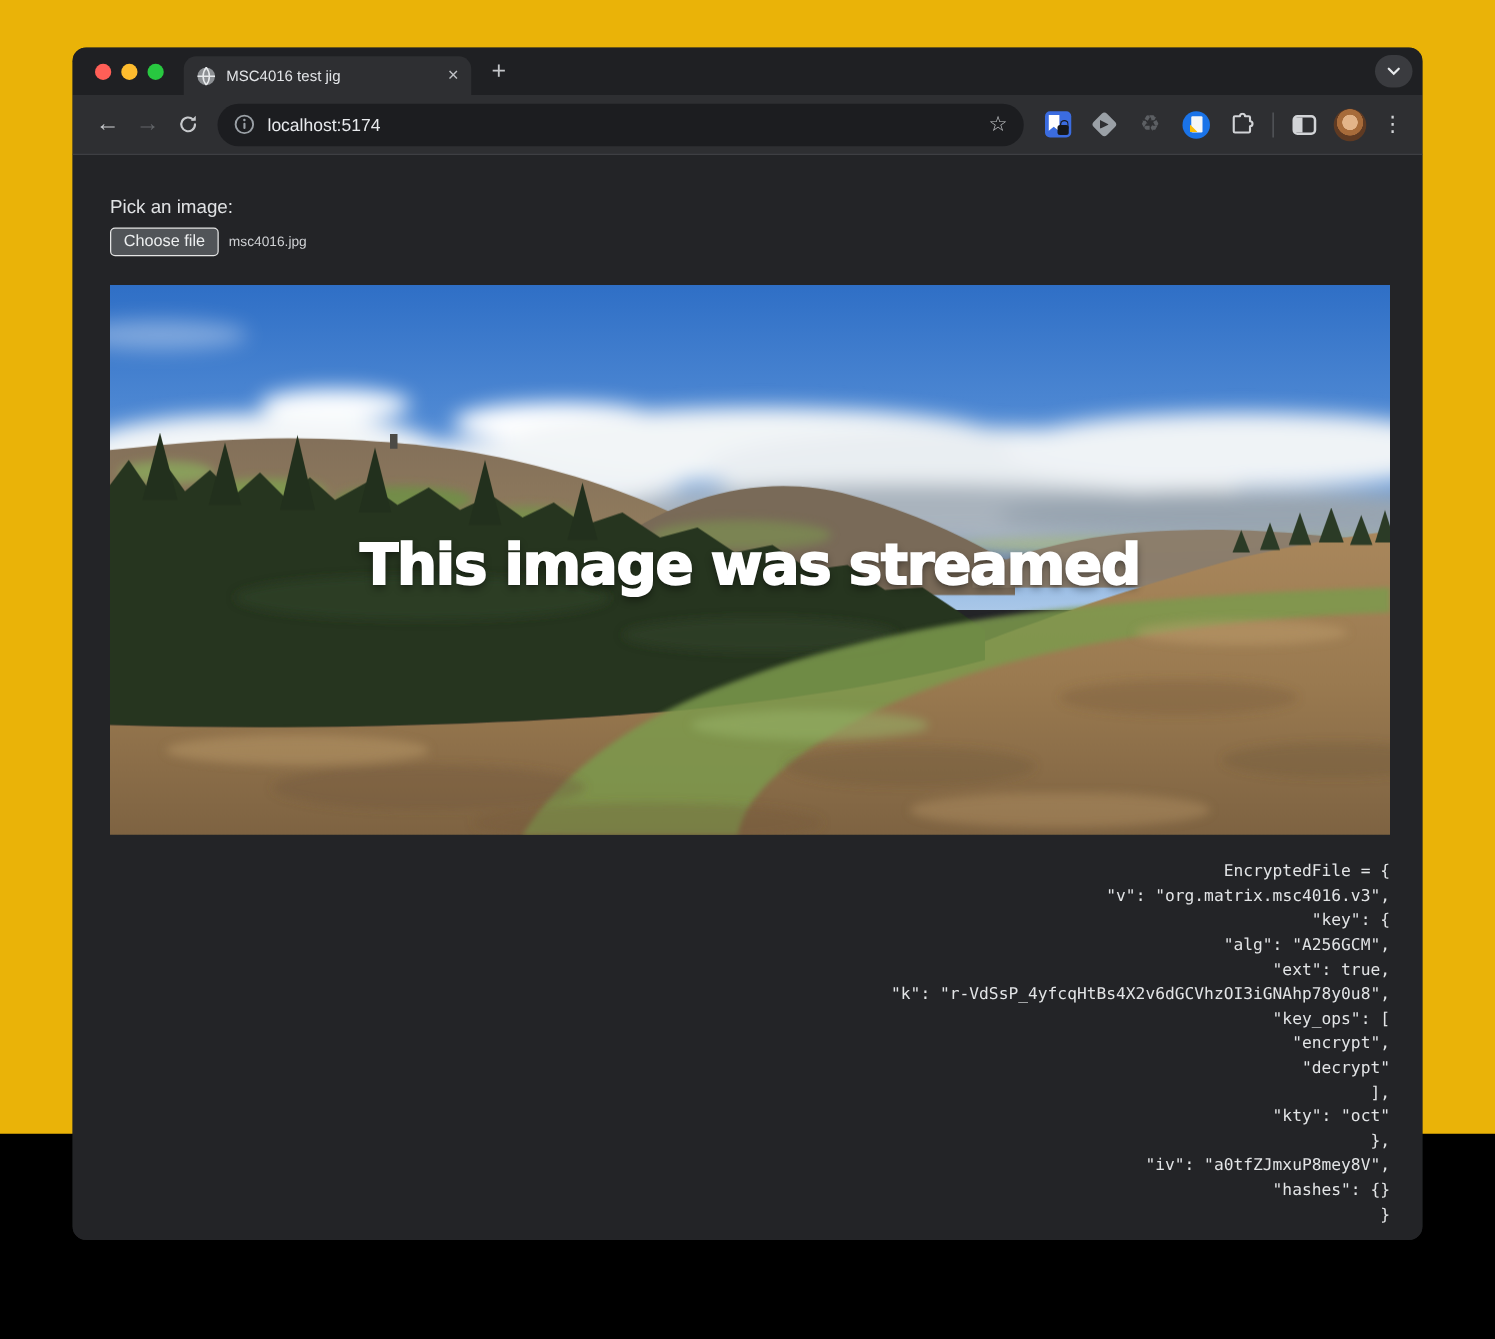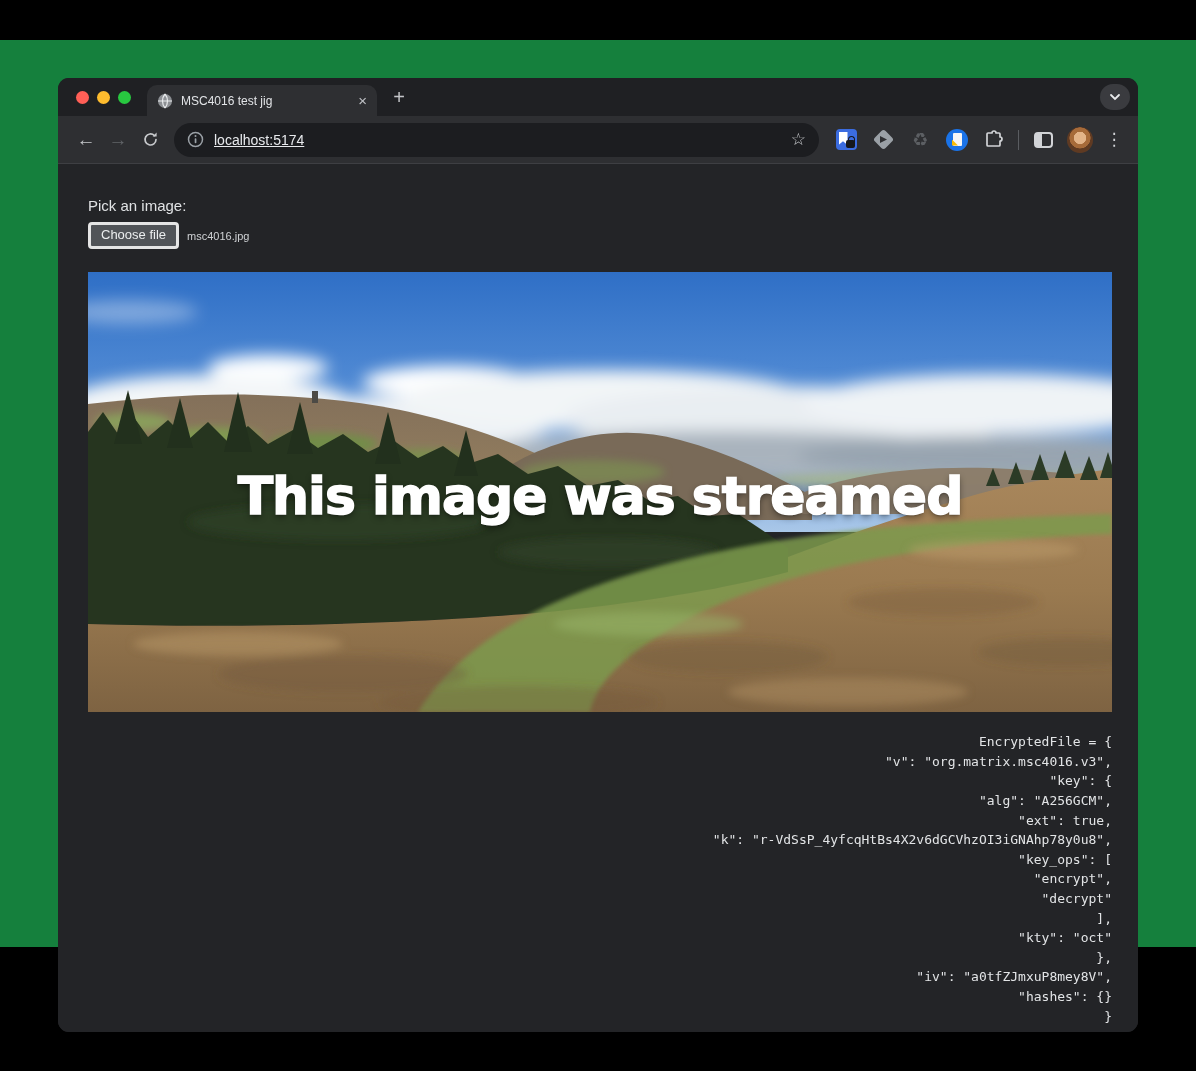--- a/index.html
+++ b/index.html
@@ -1,18 +1,18 @@
 <!DOCTYPE html>
 <html><head>
 <meta charset="utf-8">
 <style>
   * { margin:0; padding:0; box-sizing:border-box; }
   html,body { width:1196px; height:1071px; background:#000; overflow:hidden;
               font-family:"Liberation Sans","DejaVu Sans",sans-serif; }
-  .stage { position:relative; width:1196px; height:907px; background:#15803d;margin-top:40px; }
+  .stage { position:relative; width:1196px; height:907px; background:#eab308; }
 
   
   .window { position:absolute; left:58px; top:38px; width:1080px; height:954px;
             border-radius:11px; overflow:hidden; background:#232427;
             display:flex; flex-direction:column; }
 
   
   .tabstrip { height:38px; background:#1f2023; display:flex; align-items:flex-end; flex:none; }
   .traffic { display:flex; gap:8px; align-items:center; align-self:center; padding:0 16px 0 18px; }
   .dot { width:13px; height:13px; border-radius:50%; }
@@ -27,21 +27,21 @@
                  border-radius:13px; background:#3a3b3f; display:flex; align-items:center; justify-content:center; }
 
   
   .toolbar { height:48px; background:#2e2f32; border-bottom:1px solid #3e3f43;
              display:flex; align-items:center; padding:0 12px; flex:none; }
   .nav-btn { width:32px; height:32px; display:flex; align-items:center; justify-content:center;
              font-size:19px; color:#c7c9cc; border-radius:50%; flex:none; }
   .nav-btn.disabled { color:#626569; }
   .omnibox { flex:1; height:34px; background:#1c1d20; border-radius:17px; margin:0 14px 0 8px;
              display:flex; align-items:center; padding:0 13px; min-width:0; }
-  .url-text { margin-left:10px; font-size:14px; color:#e8eaed; flex:1; white-space:nowrap; overflow:hidden;text-decoration:underline; }
+  .url-text { margin-left:10px; font-size:14px; color:#e8eaed; flex:1; white-space:nowrap; overflow:hidden; }
   .star { font-size:17px; color:#c7c9cc; flex:none; }
   .ext-cluster { display:flex; align-items:center; gap:11px; flex:none; padding-right:2px; }
   .ext-btn { width:26px; height:26px; display:flex; align-items:center; justify-content:center; flex:none; }
   .ext-blue-sq { width:21px; height:21px; background:#3b6ce0; border-radius:4px; position:relative; }
   .ext-blue-sq .bm { position:absolute; left:3px; top:3px; width:9px; height:13px; background:#fff;
                      clip-path:polygon(0 0,100% 0,100% 100%,50% 72%,0 100%); }
   .ext-blue-sq .lock { position:absolute; right:2px; bottom:2px; width:9px; height:8px; background:#16181b;
                        border-radius:2px; }
   .ext-blue-sq .lock:before { content:""; position:absolute; left:2px; top:-4px; width:5px; height:6px;
                        border:1.5px solid #16181b; border-bottom:none; border-radius:4px 4px 0 0; }
@@ -58,28 +58,28 @@
   .sidepanel:after { content:""; position:absolute; left:0; top:0; bottom:0; width:6px; background:#d2d4d7; }
   .avatar { width:26px; height:26px; border-radius:50%; flex:none;
             background:radial-gradient(circle at 50% 42%, #e3b489 0 30%, #a76b3a 32% 52%, #5f3a22 54% 78%, #43281a 80% 100%); }
   .kebab { font-size:17px; color:#d2d4d7; width:20px; text-align:center; }
 
   
   .content { flex:1; background:#232427; padding:33px 26px 0 30px; color:#e4e6e8; }
   .prompt-label { font-size:15px; color:#e0e2e4; }
   .file-row { margin-top:8px; display:flex; align-items:center; gap:8px; }
   .choose-file { font-family:inherit; font-size:13px; color:#eceeef; background:#515458;
-                 border:3px solid #e5e5e5; border-radius:4px; padding:2px 10px 3px; line-height:1.25; }
+                 border:1px solid #e5e5e5; border-radius:4px; padding:2px 10px 3px; line-height:1.25; }
   .filename { font-size:11px; color:#cfd1d4; }
 
   .photo-wrap { position:relative; margin-top:23px; width:1024px; height:440px; overflow:hidden; }
   .photo-wrap svg { display:block; width:100%; height:100%; }
   .overlay { position:absolute; inset:0; display:flex; flex-direction:column; align-items:center;
              justify-content:center; padding-top:8px; }
-  .overlay-line { font-family:"DejaVu Sans",sans-serif; font-weight:bold; font-size:52px; line-height:60px;
+  .overlay-line { font-family:"DejaVu Sans",sans-serif; font-weight:bold; font-size:45px; line-height:60px;
                   color:#fff; letter-spacing:-1px; -webkit-text-stroke:1.5px #fff;
                   text-shadow:0 3px 7px rgba(0,0,0,.45), 0 1px 2px rgba(0,0,0,.4); white-space:nowrap; }
 
   .code { margin-top:20px; font-family:"DejaVu Sans Mono","Liberation Mono",monospace;
           font-size:13px; line-height:19.6px; color:#e2e4e6;text-align:right; }
 </style>
 </head>
 <body>
 
 <div class="stage">

